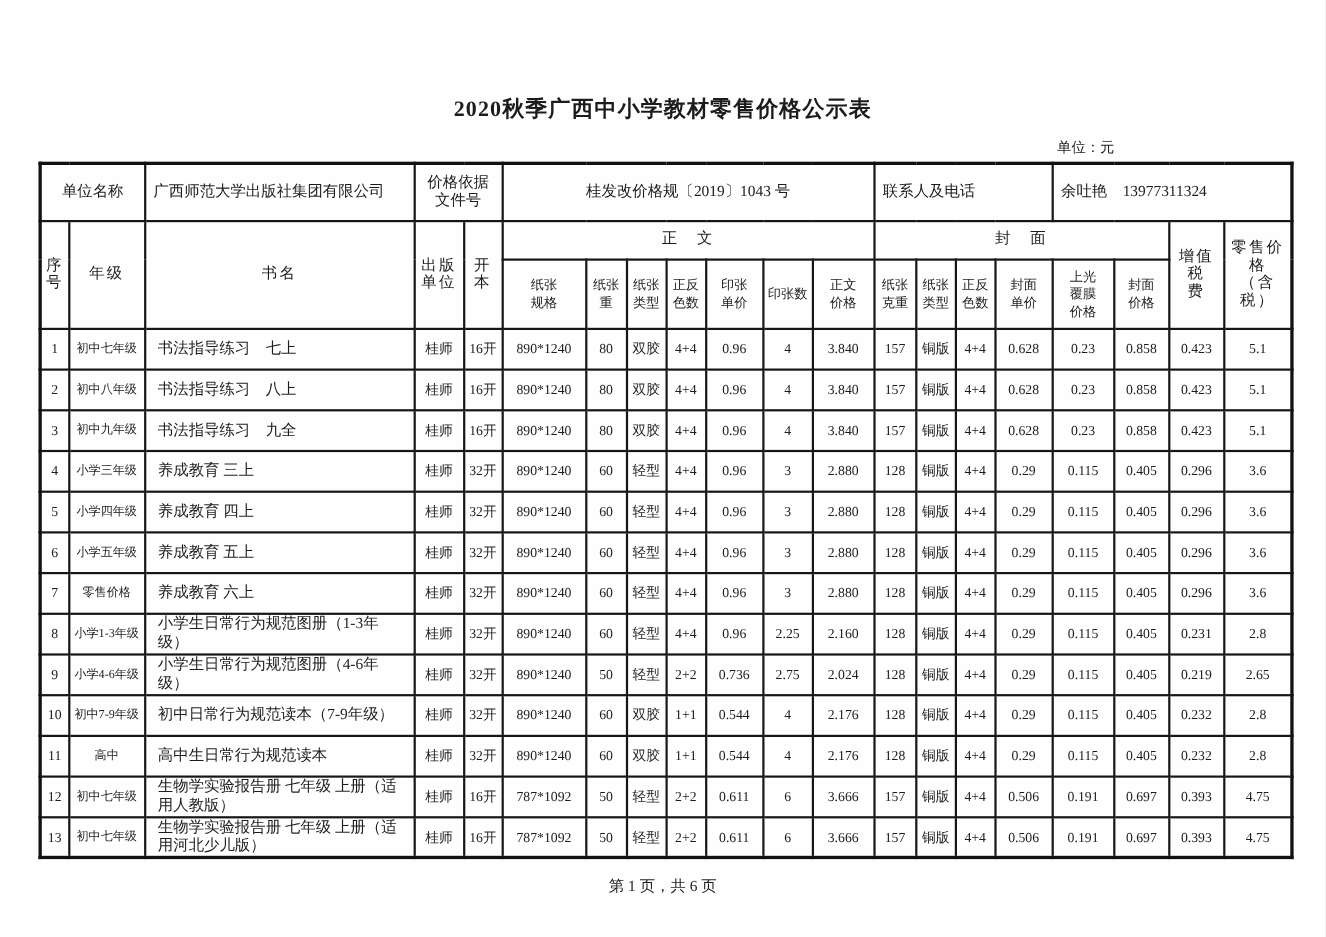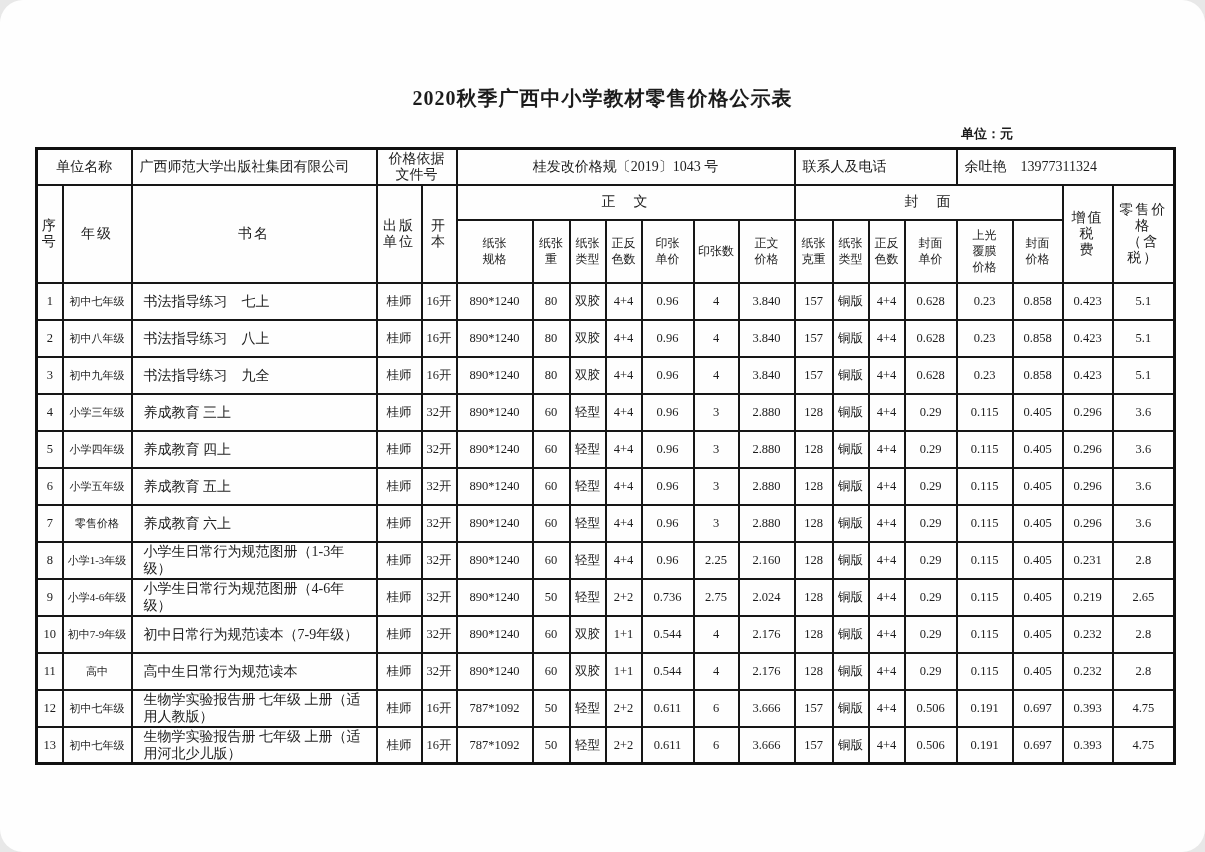--- a/index.html
+++ b/index.html
@@ -3,55 +3,54 @@
 <meta charset="utf-8">
 <style>
   html,body{margin:0;padding:0;background:#e8e8e8;}
   .page{
     position:relative;
     width:1205px;height:852px;
     background:#fefefe;
     color:#1c1c1c;
     font-family:"Liberation Serif","DejaVu Serif",serif;
     overflow:hidden;
-    border-radius:23px;
   }
   .title{
     padding-top:85px;
     text-align:center;
     font-size:20px;
     font-weight:bold;
     letter-spacing:1px;
   }
   .unit-note{
     width:1013px;
     text-align:right;
     font-size:13px;
-    font-weight:bold;
+    font-weight:normal;
     margin:13px 17px 4px 0;
   }
   table.price-table{
     border-collapse:collapse;
     table-layout:fixed;
     width:1138px;
     margin-left:35px;
     border:3px solid #111;
   }
   .price-table th,.price-table td{
     border:2px solid #161616;
     padding:0 2px;
     text-align:center;
     vertical-align:middle;
     font-weight:normal;
     font-size:12.5px;
     white-space:pre-line;
     overflow:hidden;
     line-height:16px;
   }
-  tr.info-row{height:36px;}
+  tr.info-row{height:52px;}
   tr.info-row td{font-size:14px;}
   td.info-label{font-size:13px;line-height:16px;}
   td.align-left{text-align:left;padding:0 7px;font-family:Liberation Serif, serif;}
   tr.group-row{height:35px;}
   tr.group-row th{font-size:14px;letter-spacing:2px;}
   tr.sub-row{height:63px;}
   tr.sub-row th{font-size:12px;}
   th.span2{font-size:13px;}
   tbody tr{height:37px;}
   td.col-grade{font-size:11px;}
@@ -439,14 +438,15 @@
           <td class="col-cover-color-count">4+4</td>
           <td class="col-cover-unit-price">0.506</td>
           <td class="col-laminate-price">0.191</td>
           <td class="col-cover-price">0.697</td>
           <td class="col-vat-fee">0.393</td>
           <td class="col-retail-price">4.75</td>
         </tr>
       </tbody>
   </table>
 
+  <div class="footer">第 1 页，共 6 页</div>
 
 </div>
 
 </body></html>

